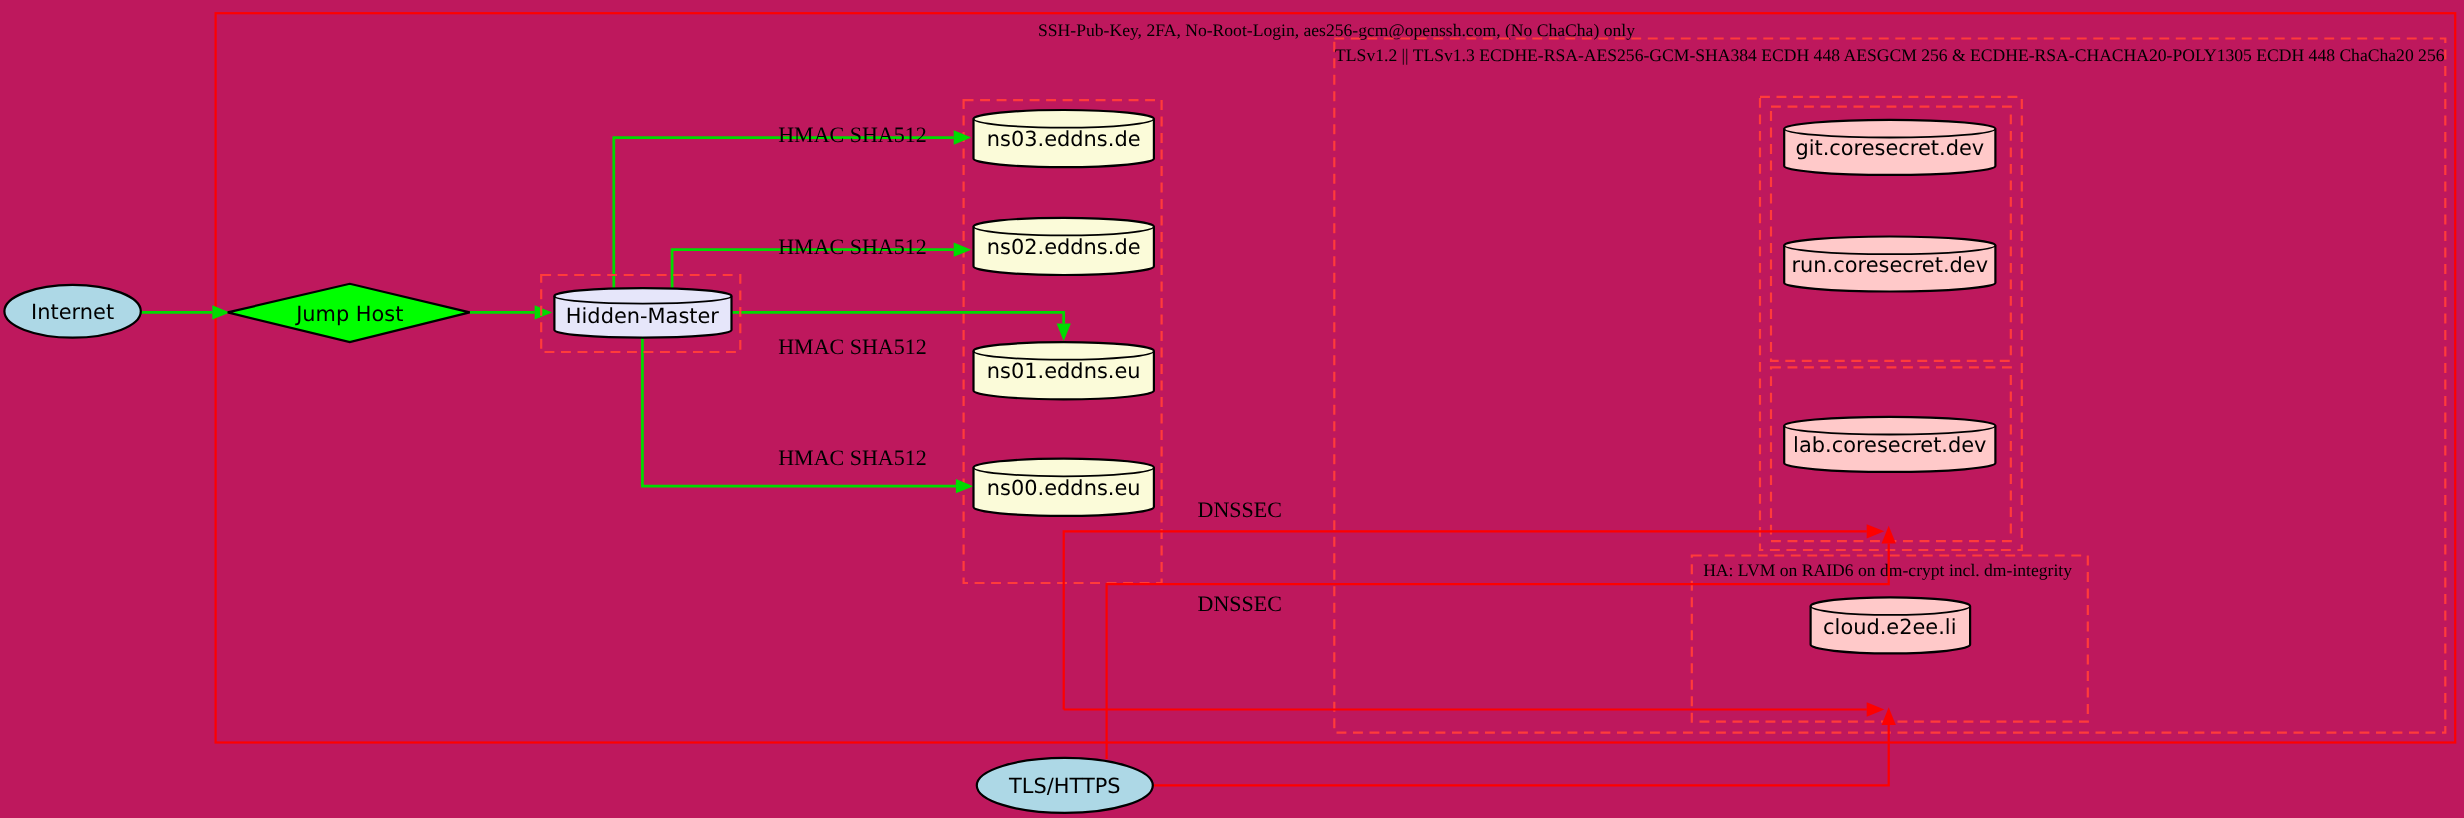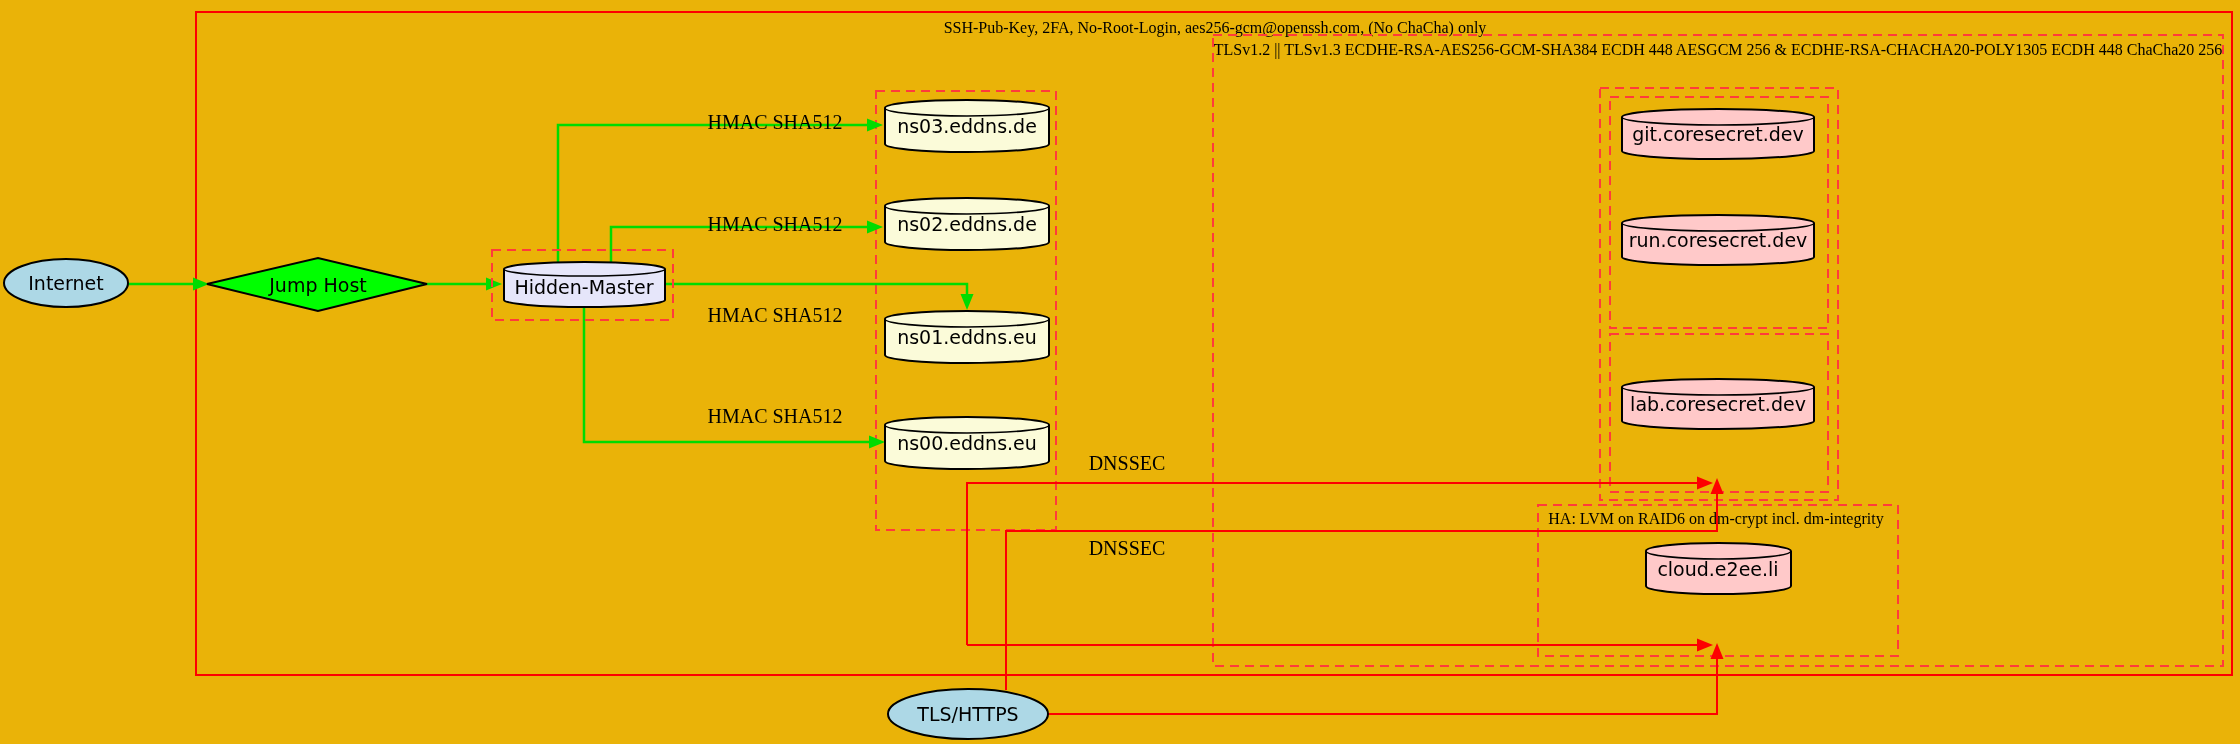--- a/index.html
+++ b/index.html
@@ -1,16 +1,16 @@
 <!DOCTYPE html>
 <html style="--red: #fe0000; --dashred: #ff3b3b; --green: #00dc00; --greenfill: #00ff00; --lightblue: #add8e6; --lavender: #e6e6fa; --lightyellow: #fbfbd9; --pink: #ffc9c9;"><head>
 <meta charset="utf-8">
 <style>
   html,body{margin:0;padding:0;background:#ffffff;}
-  .stage{width:2240px;height:744px;position:relative;background:#eab308;}
+  .stage{width:2240px;height:744px;position:relative;background:#be185d;}
   svg{display:block;}
 
   .cluster-solid{fill:none;stroke:var(--red);stroke-width:2;}
   .cluster-dashed{fill:none;stroke:var(--dashred);stroke-width:2;stroke-dasharray:9 6;}
   .node-stroke{stroke:#000000;stroke-width:2;}
   .fill-lightblue{fill:var(--lightblue);}
   .fill-green{fill:var(--greenfill);}
   .fill-lavender{fill:var(--lavender);}
   .fill-lightyellow{fill:var(--lightyellow);}
   .fill-pink{fill:var(--pink);}

